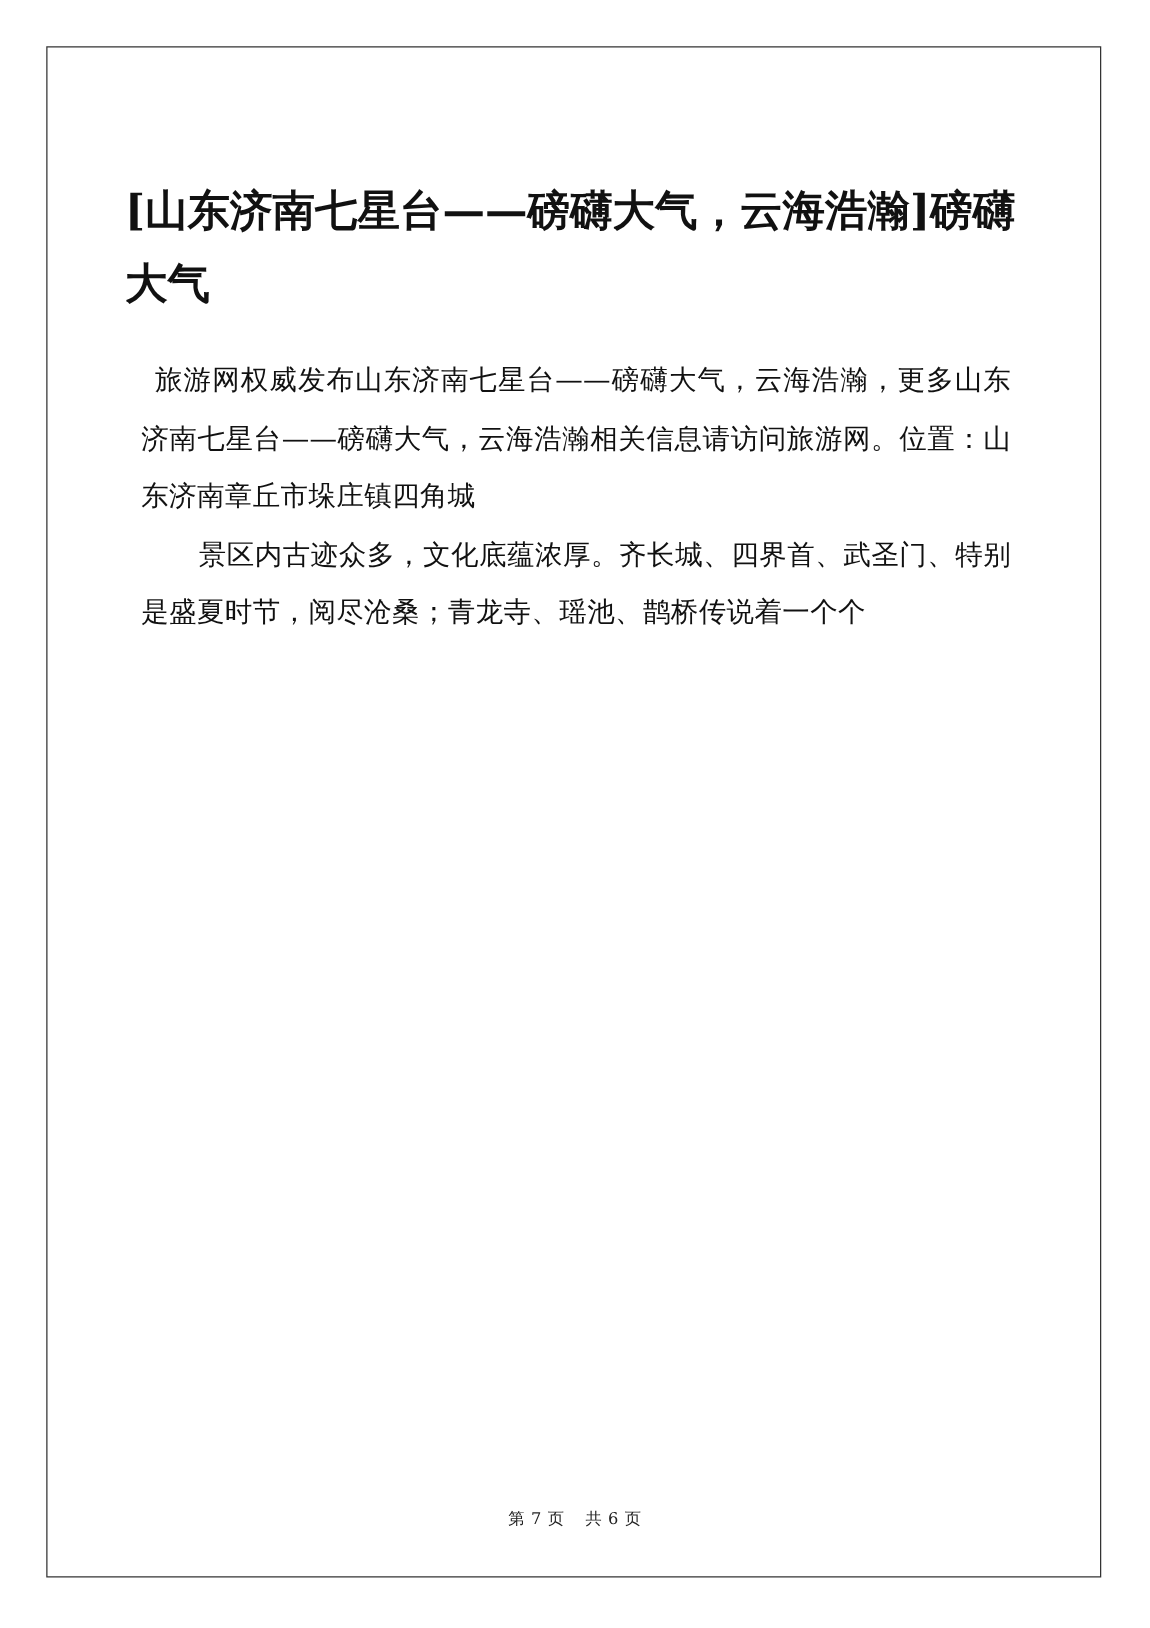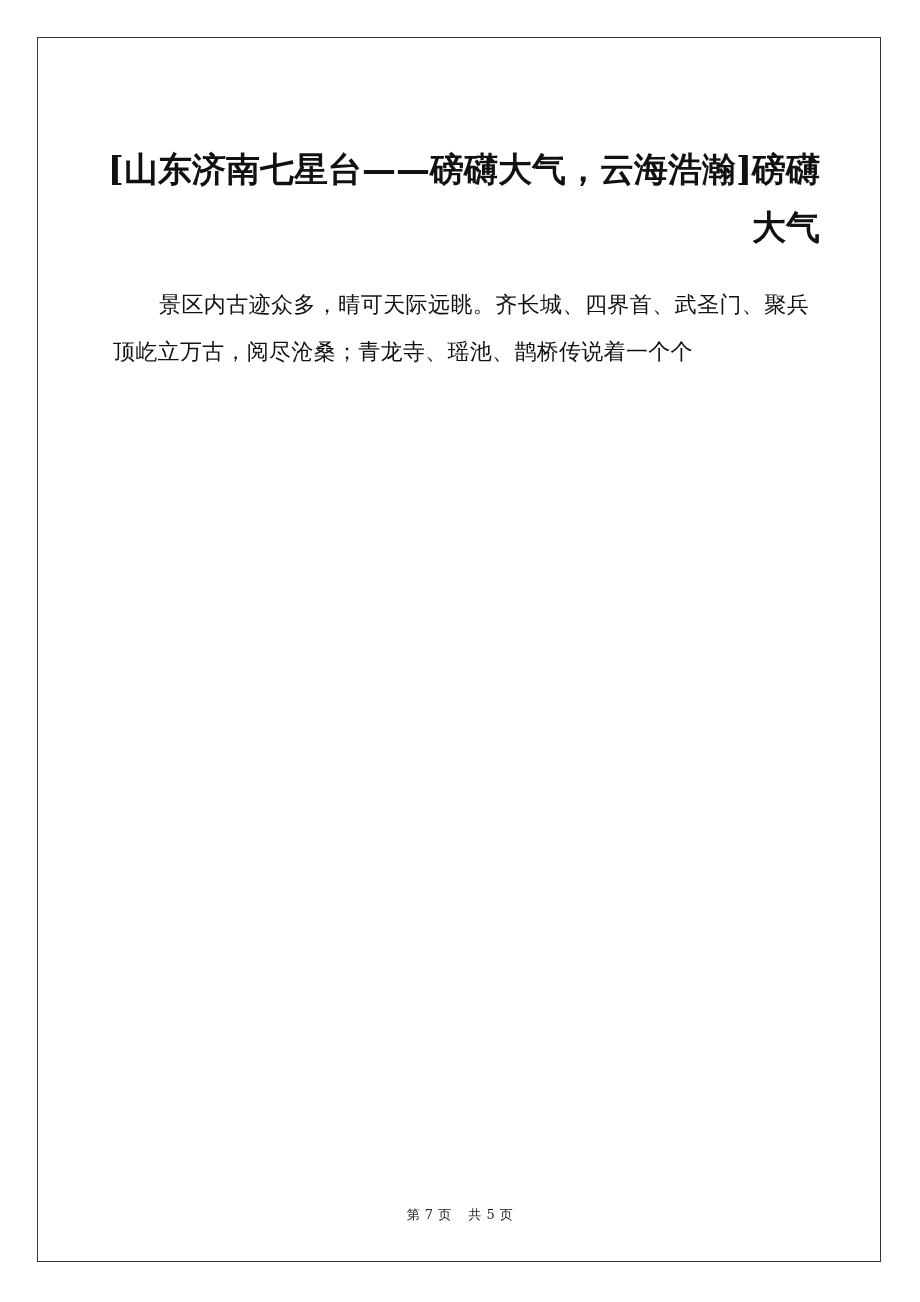--- a/index.html
+++ b/index.html
@@ -22,21 +22,21 @@
       width: 844px;
       height: 1225px;
       border: 1.5px solid #333333;
       box-sizing: border-box;
     }
     .title {
       position: absolute;
       left: 100px;
       top: 140px;
       width: 720px;
-      text-align: right;
+      text-align: left;
       font-size: 34px;
       line-height: 58px;
       font-weight: bold;
       margin: 0;
       color: #111111;
     }
     .body-text {
       position: absolute;
       left: 113px;
       top: 282px;
@@ -70,19 +70,20 @@
     }
   </style>
 </head>
 <body>
 
 <div class="page-frame"></div>
 
 <h1 class="title">[山东济南七星台——磅礴大气，云海浩瀚]磅礴大气</h1>
 
 <div class="body-text">
-  <p class="para indent">景区内古迹众多，晴可天际远眺。齐长城、四界首、武圣门、聚兵顶屹立万古，阅尽沧桑；青龙寺、瑶池、鹊桥传说着一个个</p>
+  <p class="para indent-small">旅游网权威发布山东济南七星台——磅礴大气，云海浩瀚，更多山东济南七星台——磅礴大气，云海浩瀚相关信息请访问旅游网。位置：山东济南章丘市垛庄镇四角城</p>
+  <p class="para indent">景区内古迹众多，文化底蕴浓厚。齐长城、四界首、武圣门、特别是盛夏时节，阅尽沧桑；青龙寺、瑶池、鹊桥传说着一个个</p>
 </div>
 
 <div class="footer">
   <span>第 7 页</span>
-  <span>共 5 页</span>
+  <span>共 6 页</span>
 </div>
 
 </body></html>

